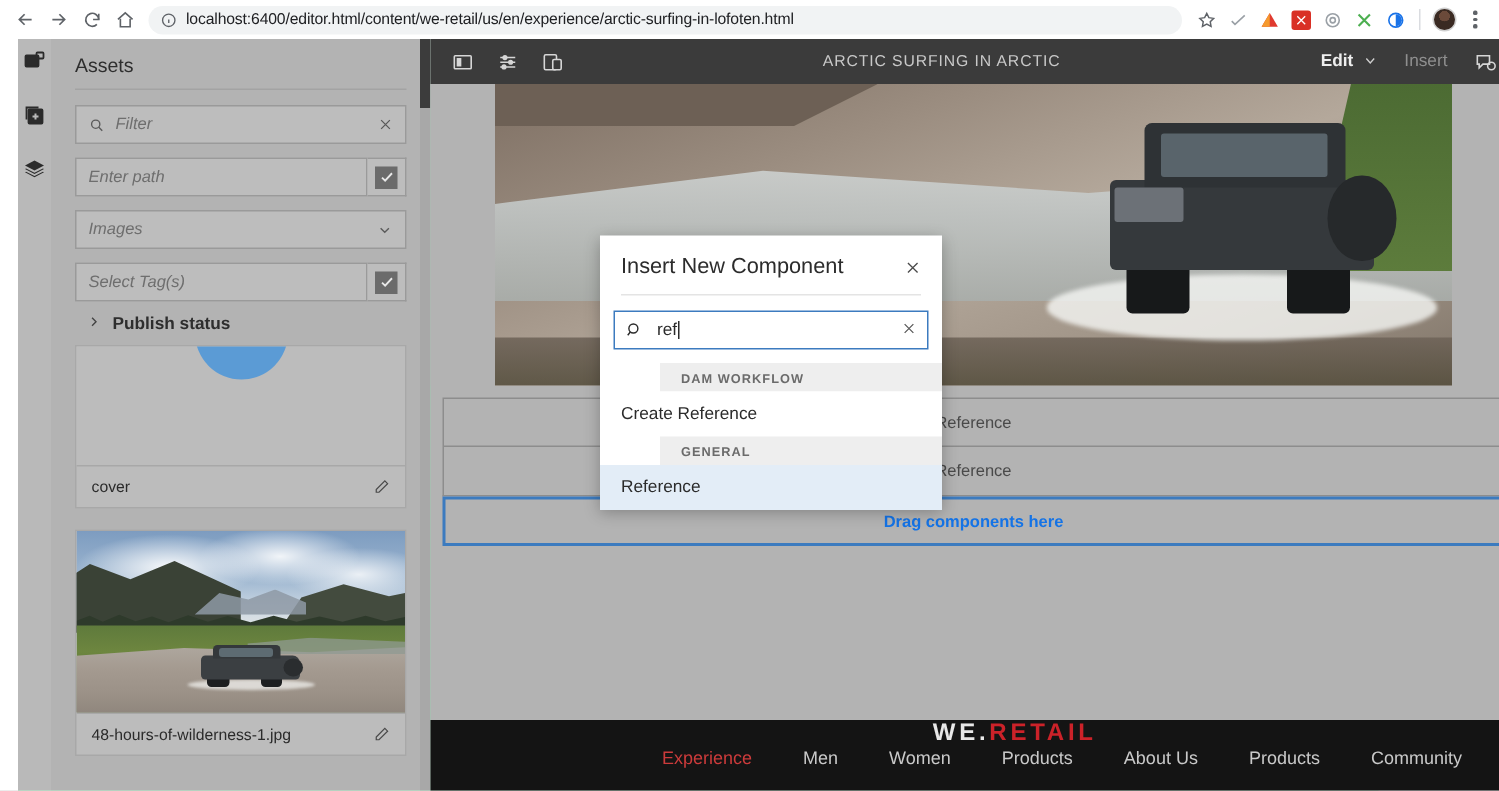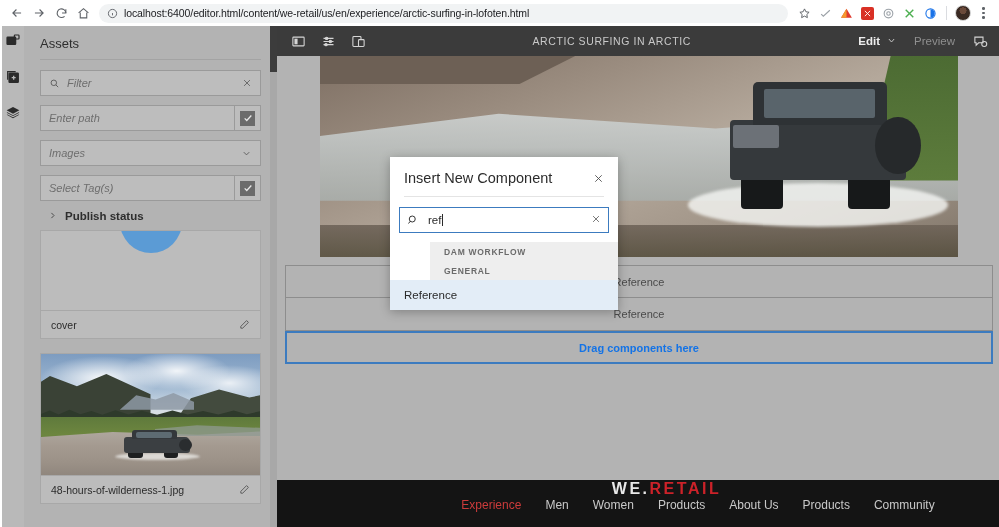--- a/index.html
+++ b/index.html
@@ -58,21 +58,21 @@
   #menu-dots i { width: 2.5px; height: 2.5px; border-radius: 50%; background: #5f6368; display: block; }
 
   
   #chrome-underline {
     position: absolute; top: 24px; left: 0; width: 999px; height: 2px;
     background: #ffffff;
   }
 
   
   #app {
-    position: absolute; top: 26px; left: 2px;
+    position: absolute; top: 26px; left: 12px;
     width: 907px; height: 501px;
     background: #86efac;
   }
 
   
   #left-rail {
     position: absolute; top: 0; left: 0;
     width: 22px; height: 501px;
     background: #b9b9b9;
     display: flex; flex-direction: column; align-items: center;
@@ -374,21 +374,21 @@
     display: flex; align-items: center;
     padding: 0 0 0 55px;
     flex-direction: column;
   }
   #brand {
     font-size: 16px; font-weight: bold; letter-spacing: 2.5px;
     color: #e8e8e8; flex: none;
   }
   #brand .red { color: #cc2229; }
   #footer-nav {
-    display: flex; align-items: center; gap: 24px;
+    display: flex; align-items: center; gap: 34px;
     margin-left: 63px;
     font-size: 12px; color: #c9c9c9;
   }
   #footer-nav .active { color: #cc3b3b; }
 
   
   #modal-backdrop {
     position: absolute; inset: 0;
     pointer-events: none;
   }
@@ -706,21 +706,21 @@
       <div id="aem-title">ARCTIC SURFING IN ARCTIC</div>
 
       <div id="edit-mode">
         <span>Edit</span>
         <span class="chev">
           <svg width="9" height="9" viewBox="0 0 24 24" fill="none" stroke="currentColor" stroke-width="2.4">
               <path d="M5 8l7 8 7-8"></path>
             </svg>
         </span>
       </div>
-      <div id="preview-btn">Preview</div>
+      <div id="preview-btn">Insert</div>
       <div class="tb-icon">
         <svg width="15" height="15" viewBox="0 0 24 24" fill="none" stroke="currentColor" stroke-width="1.7">
           <path d="M3 5h13v9H9l-4 4v-4H3z"></path>
           <circle cx="18" cy="16" r="4"></circle>
         </svg>
       </div>
     </div>
 
     <div id="hero">
       <div id="hero-img">
@@ -796,19 +796,20 @@
           </span>
           <span class="xicon">
             <svg width="10" height="10" viewBox="0 0 24 24" fill="none" stroke="currentColor" stroke-width="1.9">
                 <path d="M5 5l14 14M19 5L5 19"></path>
               </svg>
           </span>
         </div>
       </div>
 
       <div class="group-hdr">DAM WORKFLOW</div>
+      <div class="comp-item">Create Reference</div>
 
       <div class="group-hdr">GENERAL</div>
       <div class="comp-item selected">Reference</div>
     </div>
   </div>
 
 </div>
 
 </body></html>

